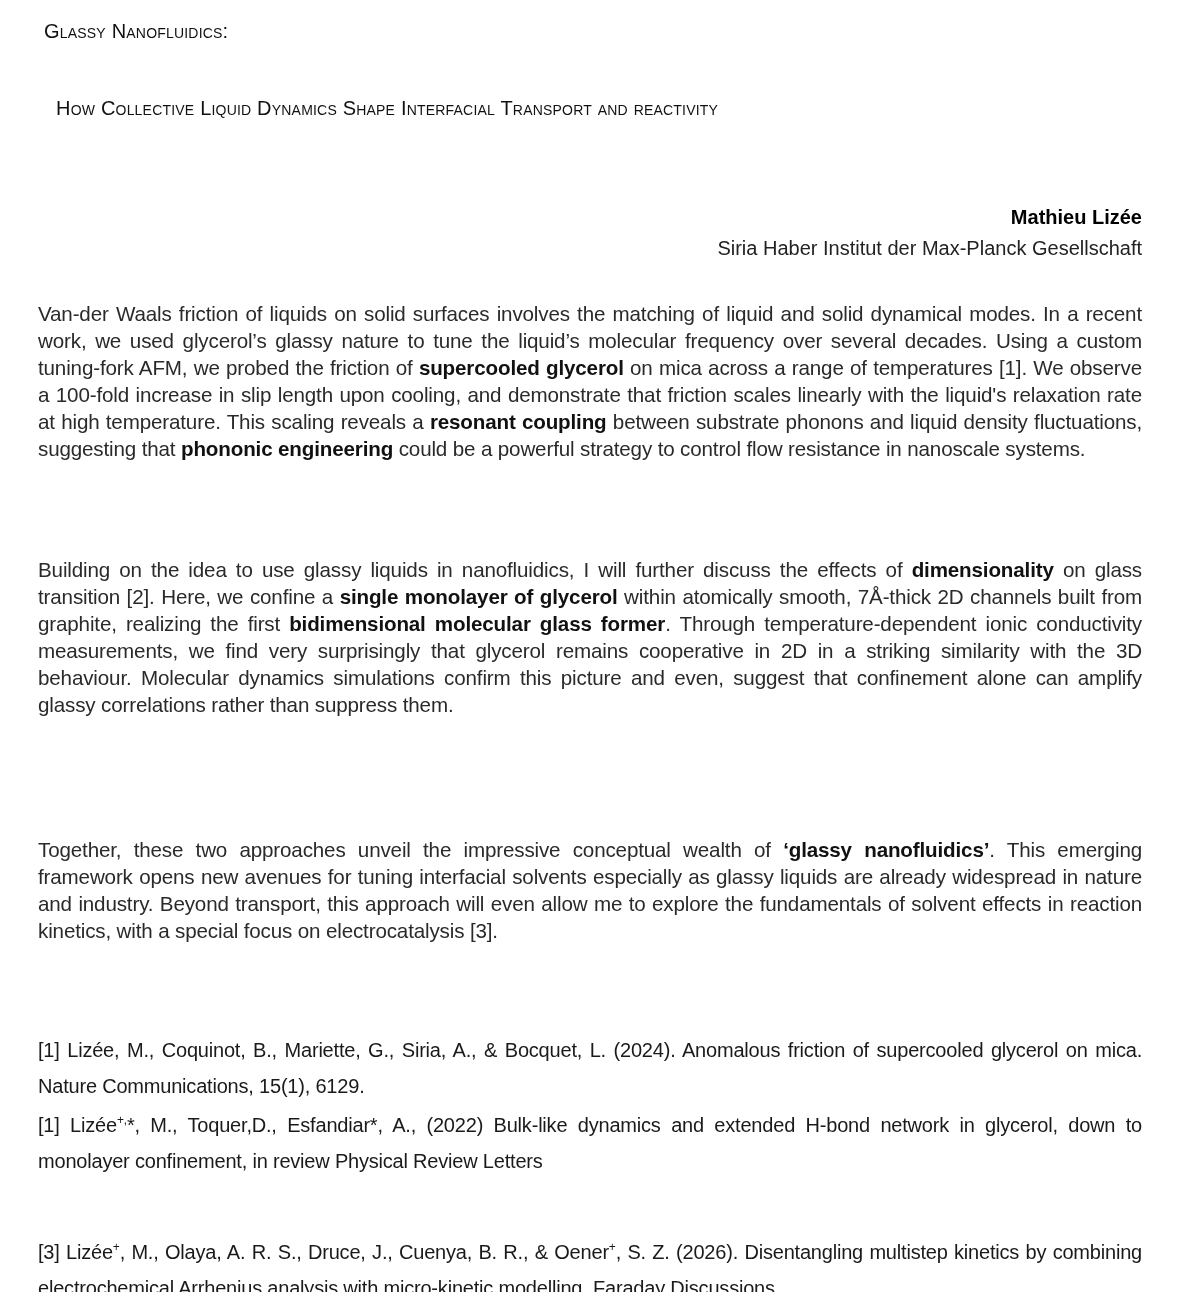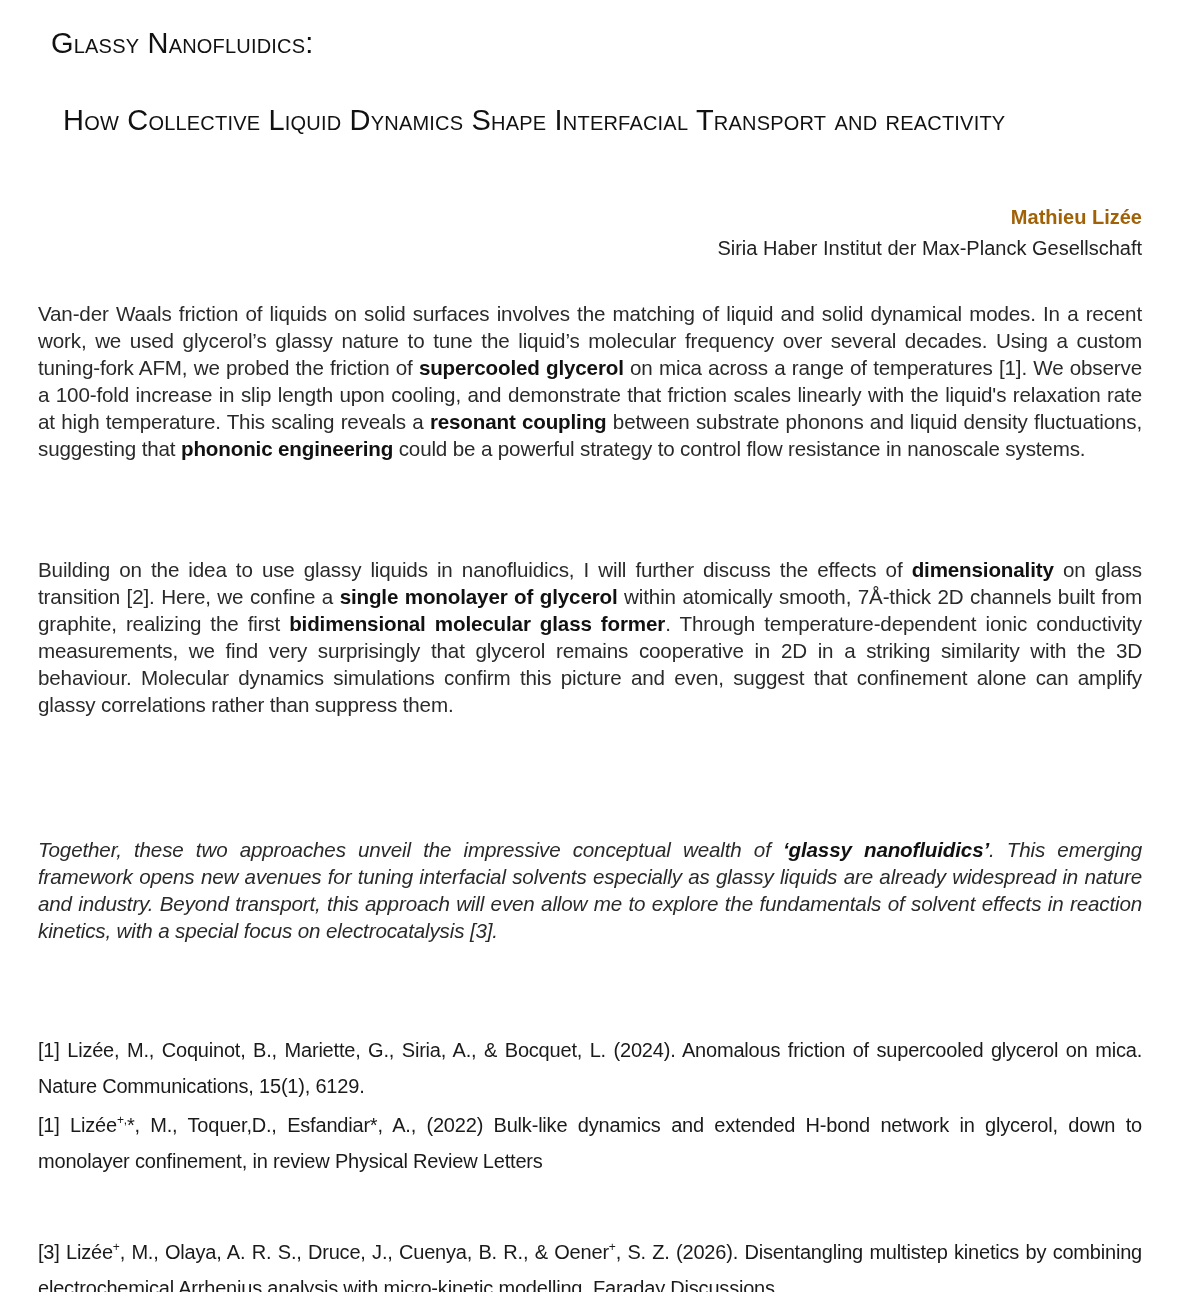--- a/index.html
+++ b/index.html
@@ -15,58 +15,58 @@
     color: #1a1a1a;
     font-family: "Liberation Sans", sans-serif;
   }
   .page {
     position: absolute;
     left: 38px;
     top: 0;
     width: 1104px;
   }
   .title {
-    margin: 13px;
+    margin: 6px;
     font-family: "Liberation Sans", sans-serif;
     font-weight: normal;
     font-variant: small-caps;
-    font-size: 29px;
+    font-size: 20px;
     letter-spacing: 0.2px;
     color: #111;
     white-space: nowrap;
   }
   .title-1 { position: absolute; top: 14px; left: 0; }
   .title-2 { position: absolute; top: 91px; left: 12px; }
 
   .author-block {
     position: absolute;
     top: 202px;
     right: 0;
     text-align: right;
     font-size: 20px;
     line-height: 31px;
   }
-  .author-name { font-weight: bold; color: #a16207; }
+  .author-name { font-weight: bold; color: #000000; }
   .affiliation { color: #222; }
 
   .para {
     position: absolute;
     left: 0;
     width: 1104px;
     margin: 0;
     font-size: 20.6px;
     line-height: 27px;
     text-align: justify;
     color: #2a2a2a;
     letter-spacing: -0.15px;
   }
   .para b { font-weight: bold; color: #111; }
   .p1 { top: 300px; }
   .p2 { top: 556px; }
-  .p3 { top: 836px; font-style: italic; }
+  .p3 { top: 836px; }
 
   .ref {
     position: absolute;
     left: 0;
     width: 1104px;
     margin: 0;
     font-size: 20px;
     line-height: 35.5px;
     text-align: justify;
     color: #1a1a1a;

